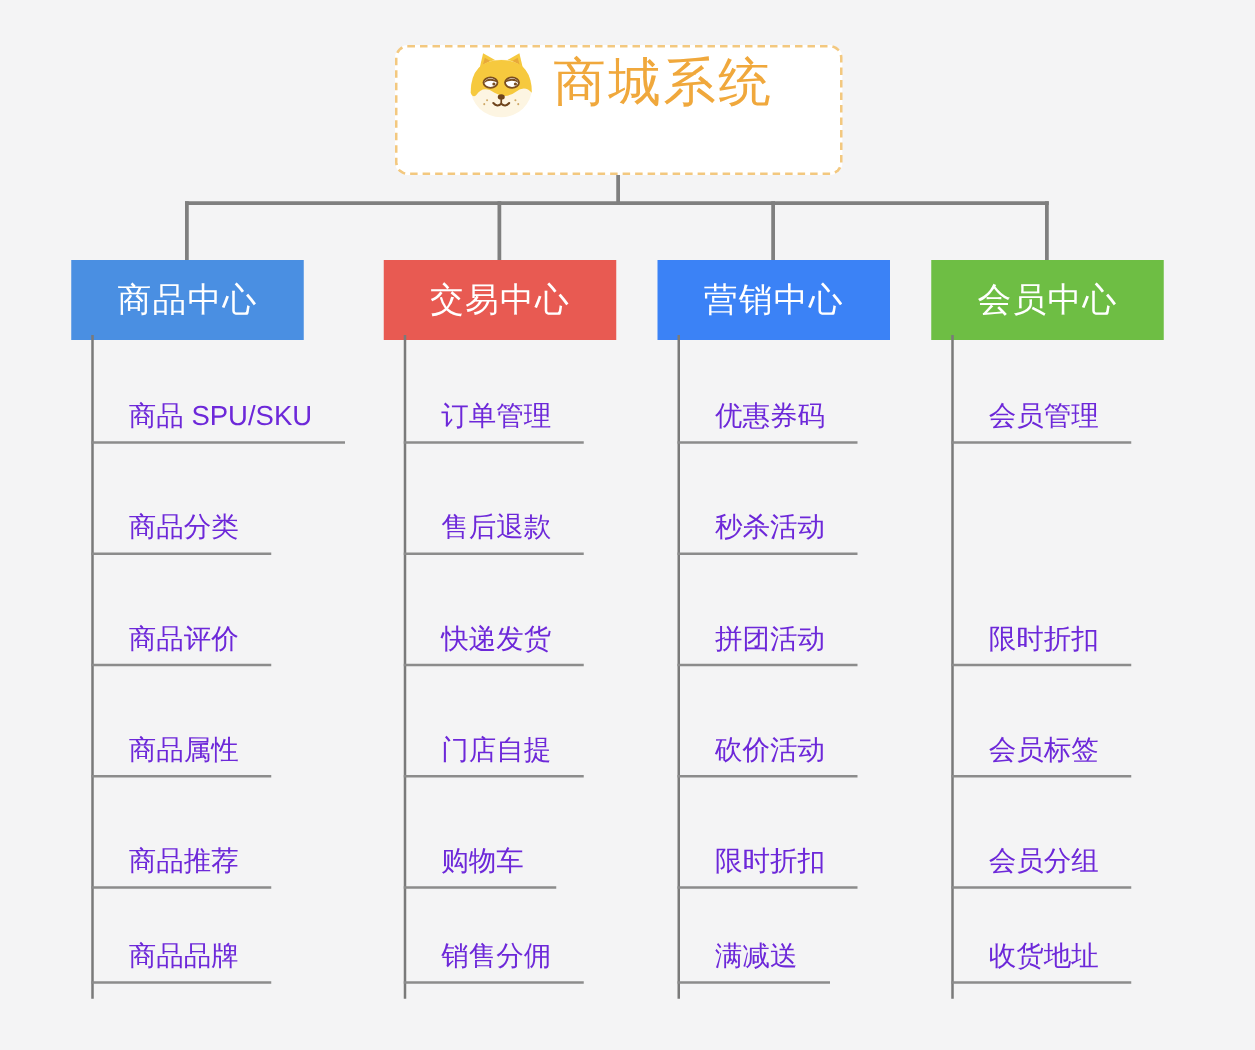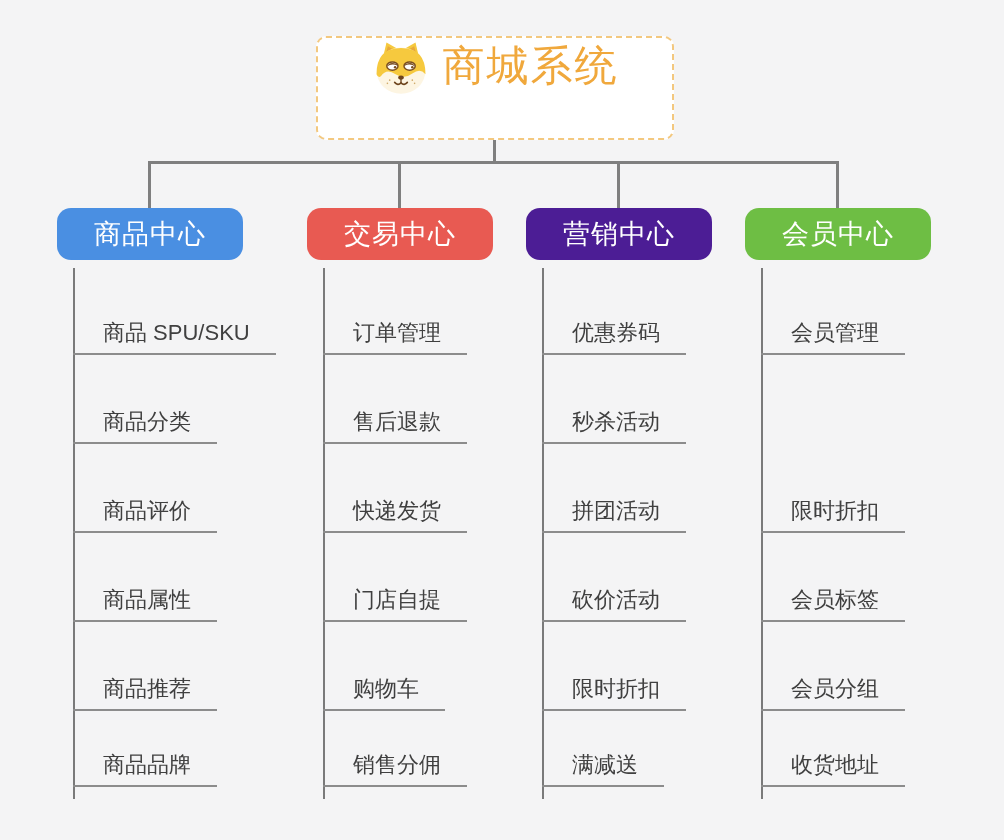--- a/index.html
+++ b/index.html
@@ -51,22 +51,22 @@
     height: 600px;
   }
   .branch-0 { left: 57px; }
   .branch-1 { left: 307px; }
   .branch-2 { left: 526px; }
   .branch-3 { left: 745px; }
 
   .branch-header {
     position: absolute;
     left: 0; top: 0;
-    width: 186px; height: 52px;
-    border-radius: 14px;
+    width: 186px; height: 64px;
+    border-radius: 0;
     display: flex;
     align-items: center;
     justify-content: center;
     color: #ffffff;
     font-size: 27px;
     letter-spacing: 1px;
     white-space: nowrap;
     cursor: default;
   }
   .branch-spine {
@@ -77,21 +77,21 @@
   }
   .sub-item {
     position: absolute;
     left: 16px;
     height: 46px;
     display: flex;
     align-items: flex-end;
     padding: 0 26px 5px 30px;
     border-bottom: 2px solid #8c8c8c;
     font-size: 22px;
-    color: #404040;
+    color: #6d28d9;
     white-space: nowrap;
   }
   .item-0 { top: 101px; }
   .item-1 { top: 190px; }
   .item-2 { top: 279px; }
   .item-3 { top: 368px; }
   .item-4 { top: 457px; }
   .item-5 { top: 533px; }
 </style>
 </head>
@@ -155,21 +155,21 @@
     <div class="branch-spine"></div>
     <div class="sub-item item-0">订单管理</div>
     <div class="sub-item item-1">售后退款</div>
     <div class="sub-item item-2">快递发货</div>
     <div class="sub-item item-3">门店自提</div>
     <div class="sub-item item-4">购物车</div>
     <div class="sub-item item-5">销售分佣</div>
   </div>
 
   <div class="branch branch-2">
-    <div class="branch-header" style="background-color: #4c1d95;">营销中心</div>
+    <div class="branch-header" style="background-color: #3b82f6;">营销中心</div>
     <div class="branch-spine"></div>
     <div class="sub-item item-0">优惠券码</div>
     <div class="sub-item item-2">拼团活动</div>
     <div class="sub-item item-1">秒杀活动</div>
     <div class="sub-item item-3">砍价活动</div>
     <div class="sub-item item-4">限时折扣</div>
     <div class="sub-item item-5">满减送</div>
   </div>
 
   <div class="branch branch-3">

